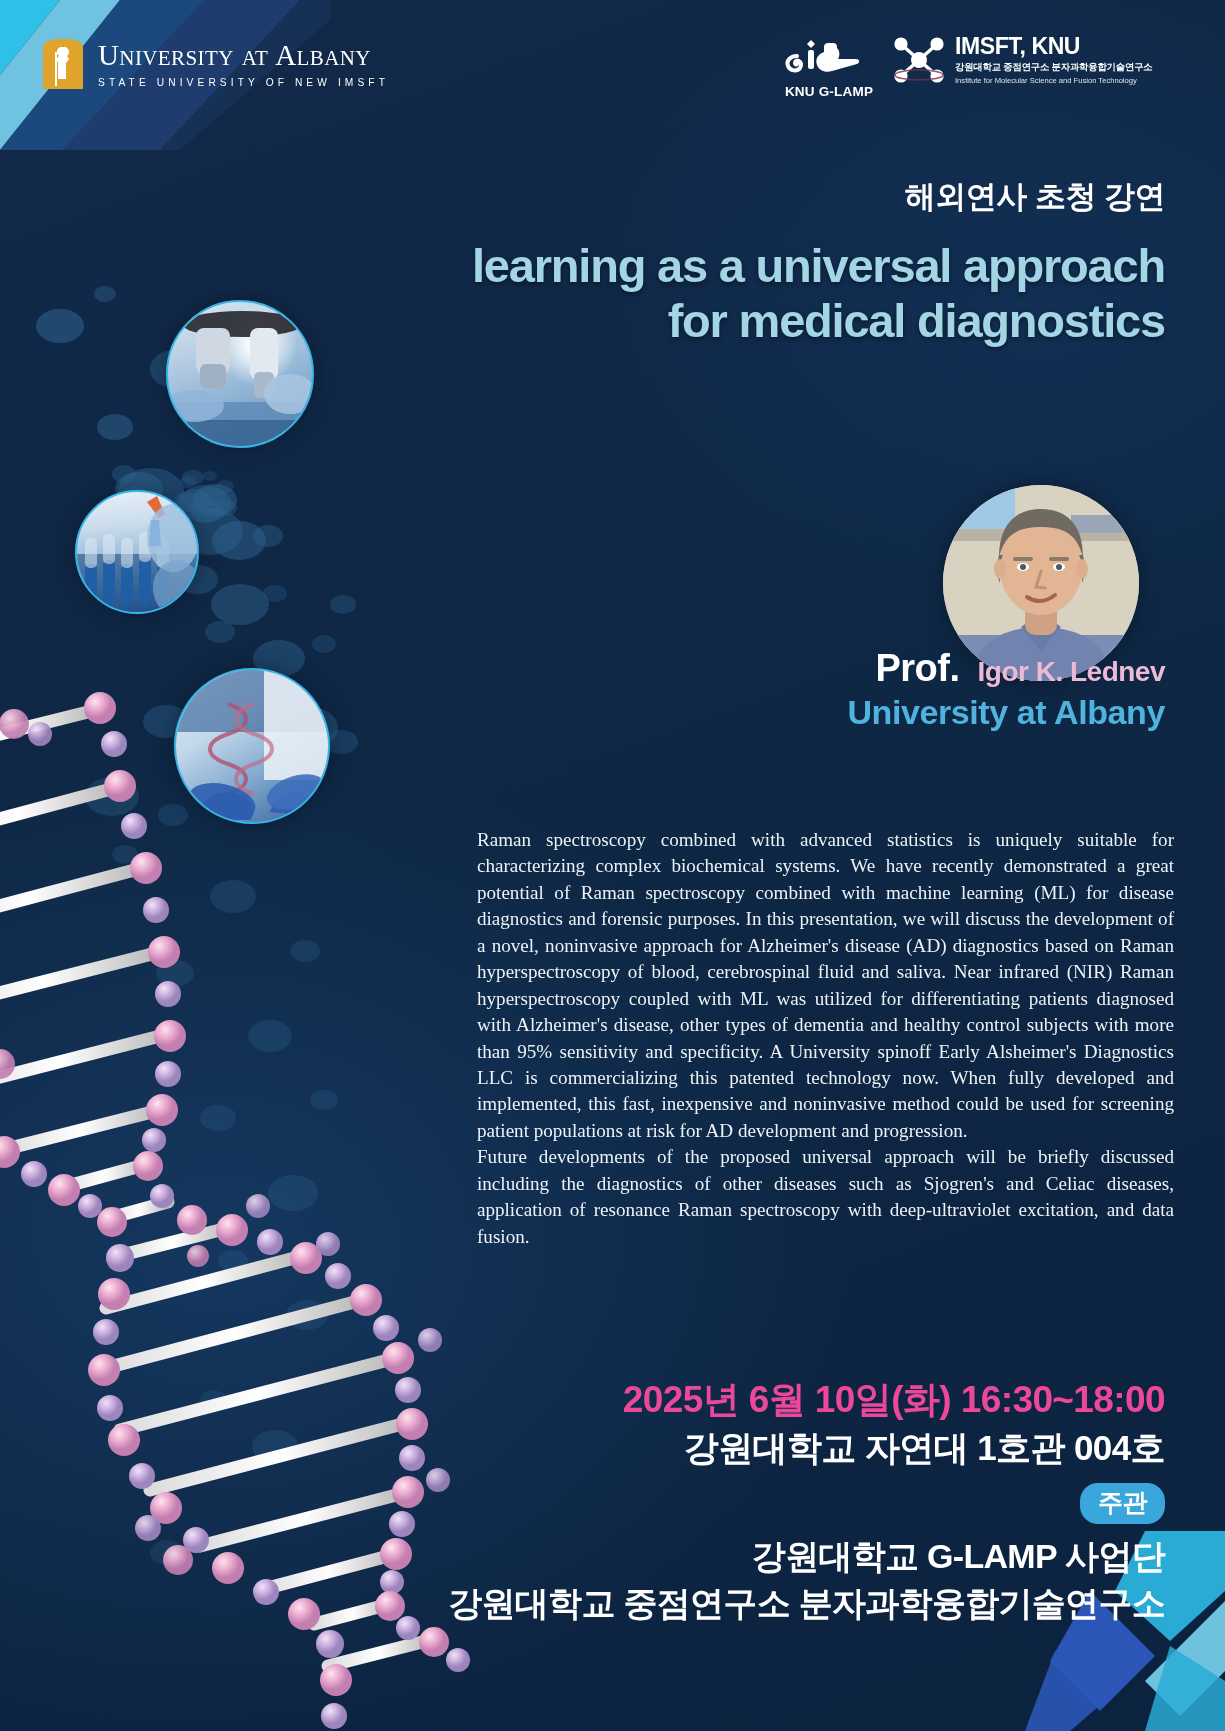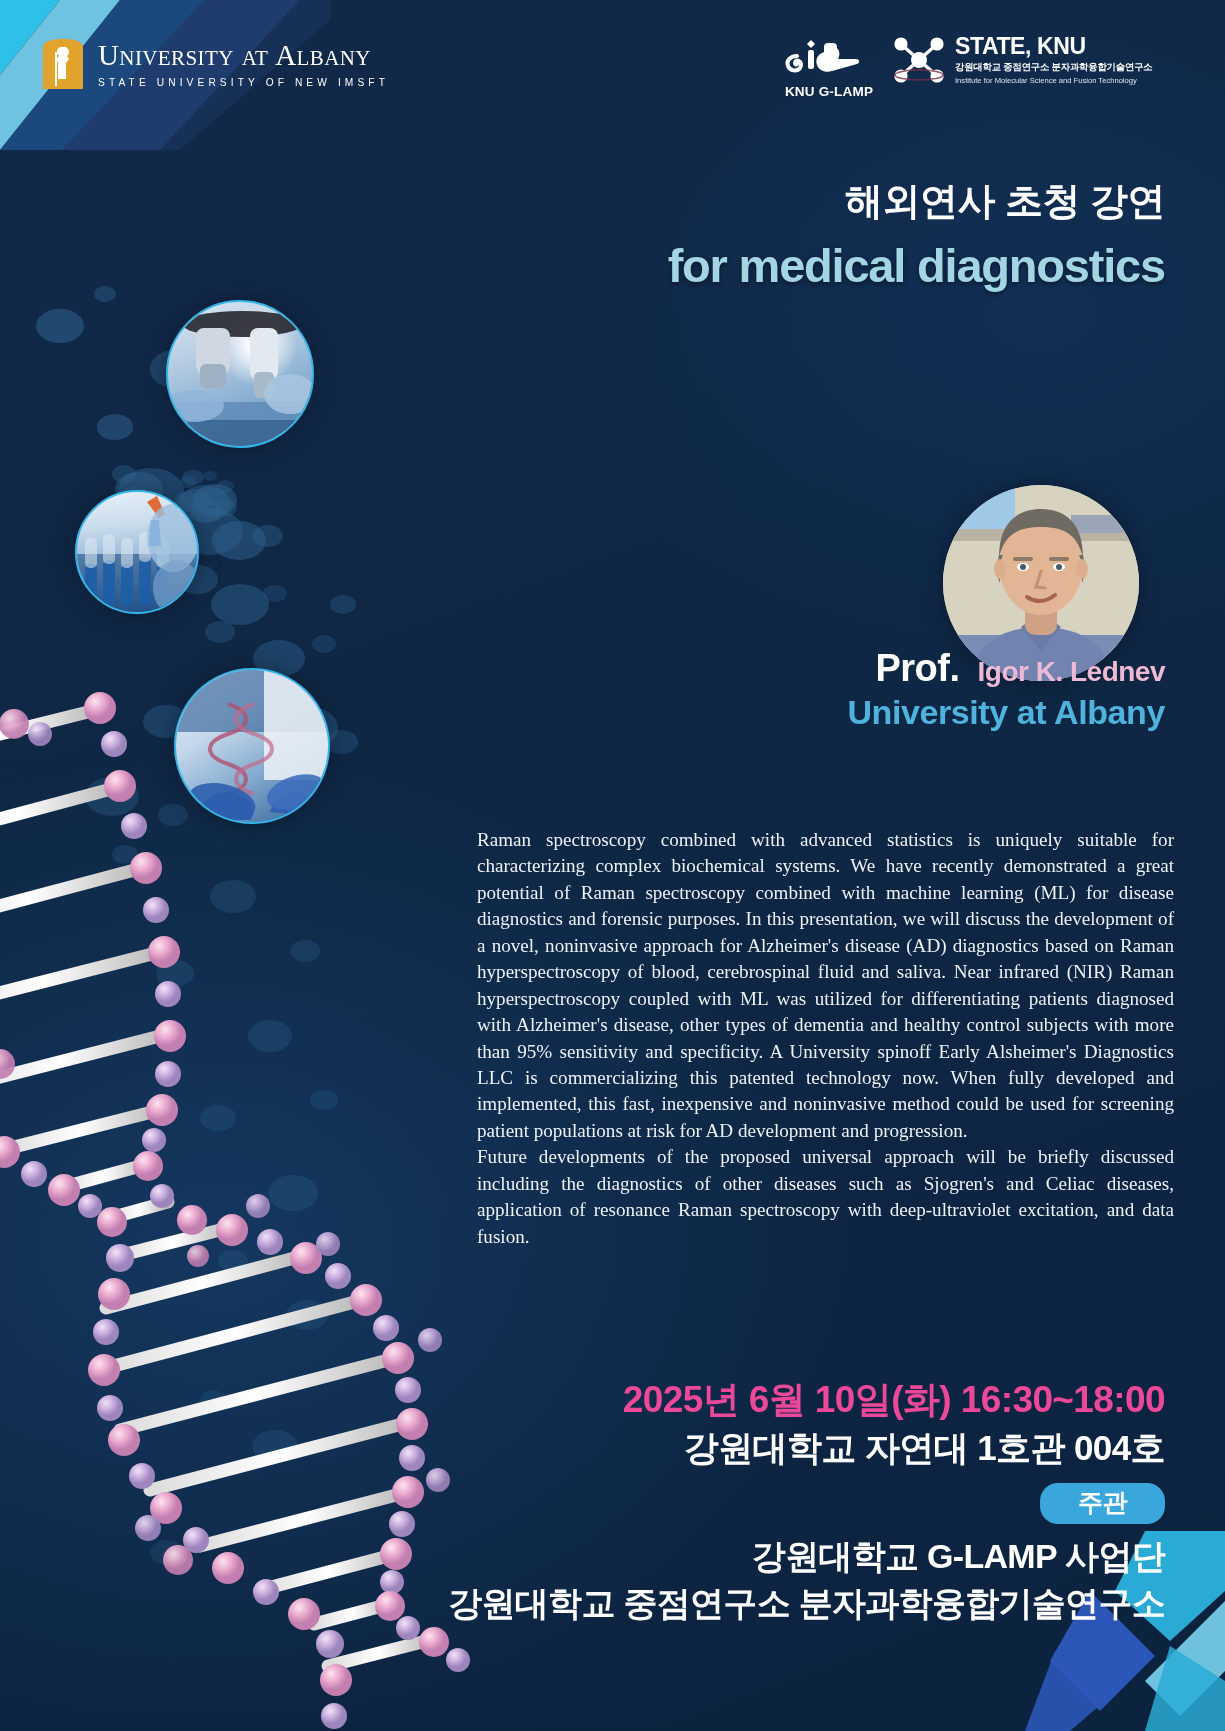--- a/index.html
+++ b/index.html
@@ -67,21 +67,21 @@
   
   .ph-portrait {
     background:
       linear-gradient(180deg,#cfe0ee 0%,#d9d3c2 28%,#d7cfbd 52%,#8e9ec2 72%,#7b8cb5 100%);
   }
 
   
   .kicker {
     position: absolute;
     right: 60px; top: 176px;
-    font-size: 38px; font-weight: 700;
+    font-size: 31px; font-weight: 700;
     color: #ffffff;
     letter-spacing: -.5px;
     text-align: right;
     white-space: nowrap;
   }
 
   .title {
     position: absolute;
     right: 60px; top: 238px;
     width: 900px;
@@ -145,21 +145,21 @@
     text-align: right; white-space: nowrap;
   }
 
   .host-badge {
     position: absolute;
     right: 60px; top: 1483px;
     background: #3aa7dc;
     color: #ffffff;
     font-size: 25px; font-weight: 700;
     border-radius: 18px;
-    padding: 4px 38px 6px;
+    padding: 4px 18px 6px;
     letter-spacing: -.5px;
     line-height: 1.25;
   }
   .host-1 {
     position: absolute;
     right: 60px; top: 1534px;
     font-size: 34px; font-weight: 700; color: #ffffff;
     letter-spacing: -.7px; white-space: nowrap; text-align: right;
   }
   .host-2 {
@@ -324,21 +324,21 @@
       <line x1="27" y1="27" x2="10" y2="42" stroke="#fff" stroke-width="3.4"></line>
       <line x1="27" y1="27" x2="44" y2="42" stroke="#fff" stroke-width="3.4"></line>
       <circle cx="27" cy="27" r="8" fill="#fff"></circle>
       <circle cx="9" cy="11" r="6.6" fill="#fff"></circle>
       <circle cx="45" cy="11" r="6.6" fill="#fff"></circle>
       <circle cx="9" cy="43" r="6.6" fill="#fff"></circle>
       <circle cx="45" cy="43" r="6.6" fill="#fff"></circle>
       <ellipse cx="27" cy="42" rx="24" ry="5" fill="none" stroke="#7b2f4a" stroke-width="1.6" opacity=".8"></ellipse>
     </svg>
     <div class="imsft-txt">
-      <div class="imsft-title">STATE, KNU</div>
+      <div class="imsft-title">IMSFT, KNU</div>
       <div class="imsft-kr">강원대학교 중점연구소 분자과학융합기술연구소</div>
       <div class="imsft-en">Institute for Molecular Science and Fusion Technology</div>
     </div>
   </div>
 
   <svg class="dna" viewBox="0 0 560 1091">
     <defs>
       <linearGradient id="rung" x1="0" y1="0" x2="1" y2="0">
         <stop offset="0" stop-color="#dcdcdc"></stop>
           <stop offset=".5" stop-color="#ffffff"></stop>
@@ -560,20 +560,21 @@
       <path d="M84 112 q14 9 28 -2" fill="none" stroke="#a4644f" stroke-width="4" stroke-linecap="round"></path>
 
       <ellipse cx="57" cy="84" rx="6" ry="10" fill="#dcae8d"></ellipse>
       <ellipse cx="139" cy="84" rx="6" ry="10" fill="#dcae8d"></ellipse>
     </svg>
   </div>
 
   <div class="kicker">해외연사 초청 강연</div>
 
   <div class="title">
+    <div>learning as a universal approach</div>
     <div>for medical diagnostics</div>
   </div>
 
   <div class="speaker-line">
     <span class="speaker-prof">Prof.</span><span class="speaker-name">Igor K. Lednev</span>
   </div>
   <div class="speaker-affil">University at Albany</div>
 
   <div class="abstract">
     <p>Raman spectroscopy combined with advanced statistics is uniquely suitable for characterizing complex biochemical systems. We have recently demonstrated a great potential of Raman spectroscopy combined with machine learning (ML) for disease diagnostics and forensic purposes.  In this presentation, we will discuss the development of a novel, noninvasive approach for Alzheimer's disease (AD) diagnostics based on Raman hyperspectroscopy of blood, cerebrospinal fluid and saliva. Near infrared (NIR) Raman hyperspectroscopy coupled with ML was utilized for differentiating patients diagnosed with Alzheimer's disease, other types of dementia and healthy control subjects with more than 95% sensitivity and specificity. A University spinoff Early Alsheimer's Diagnostics LLC is commercializing this patented technology now. When fully developed and implemented, this fast, inexpensive and noninvasive method could be used for screening patient populations at risk for AD development and progression.</p>

